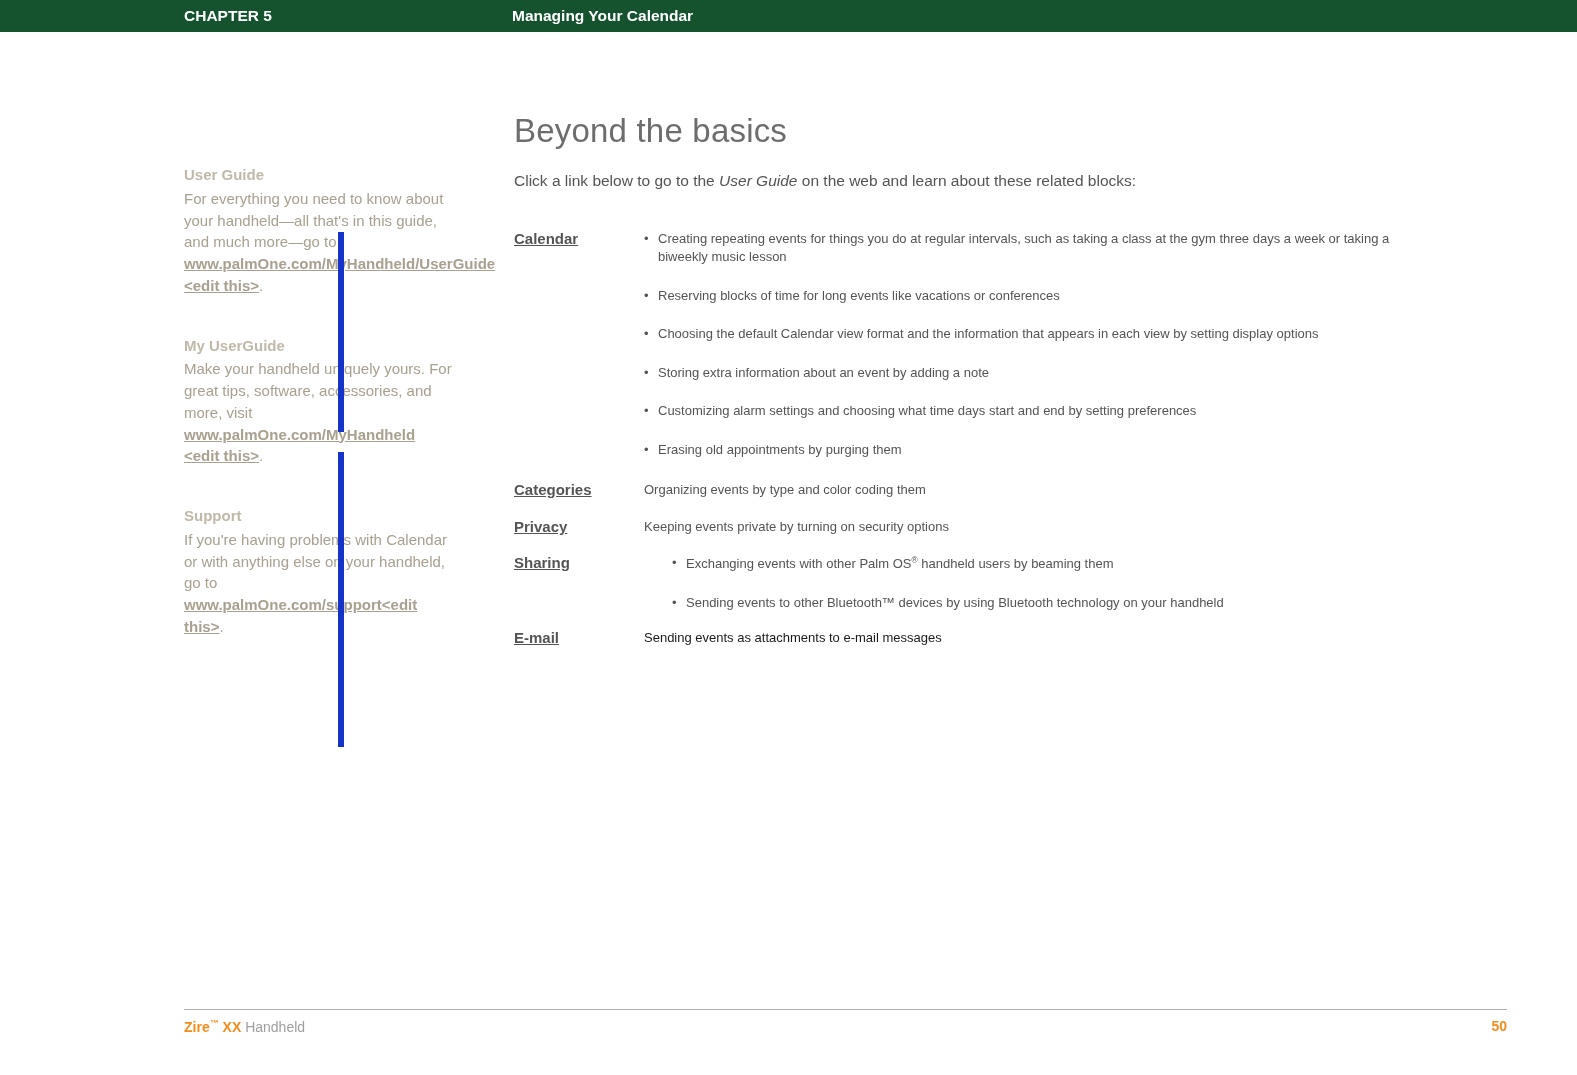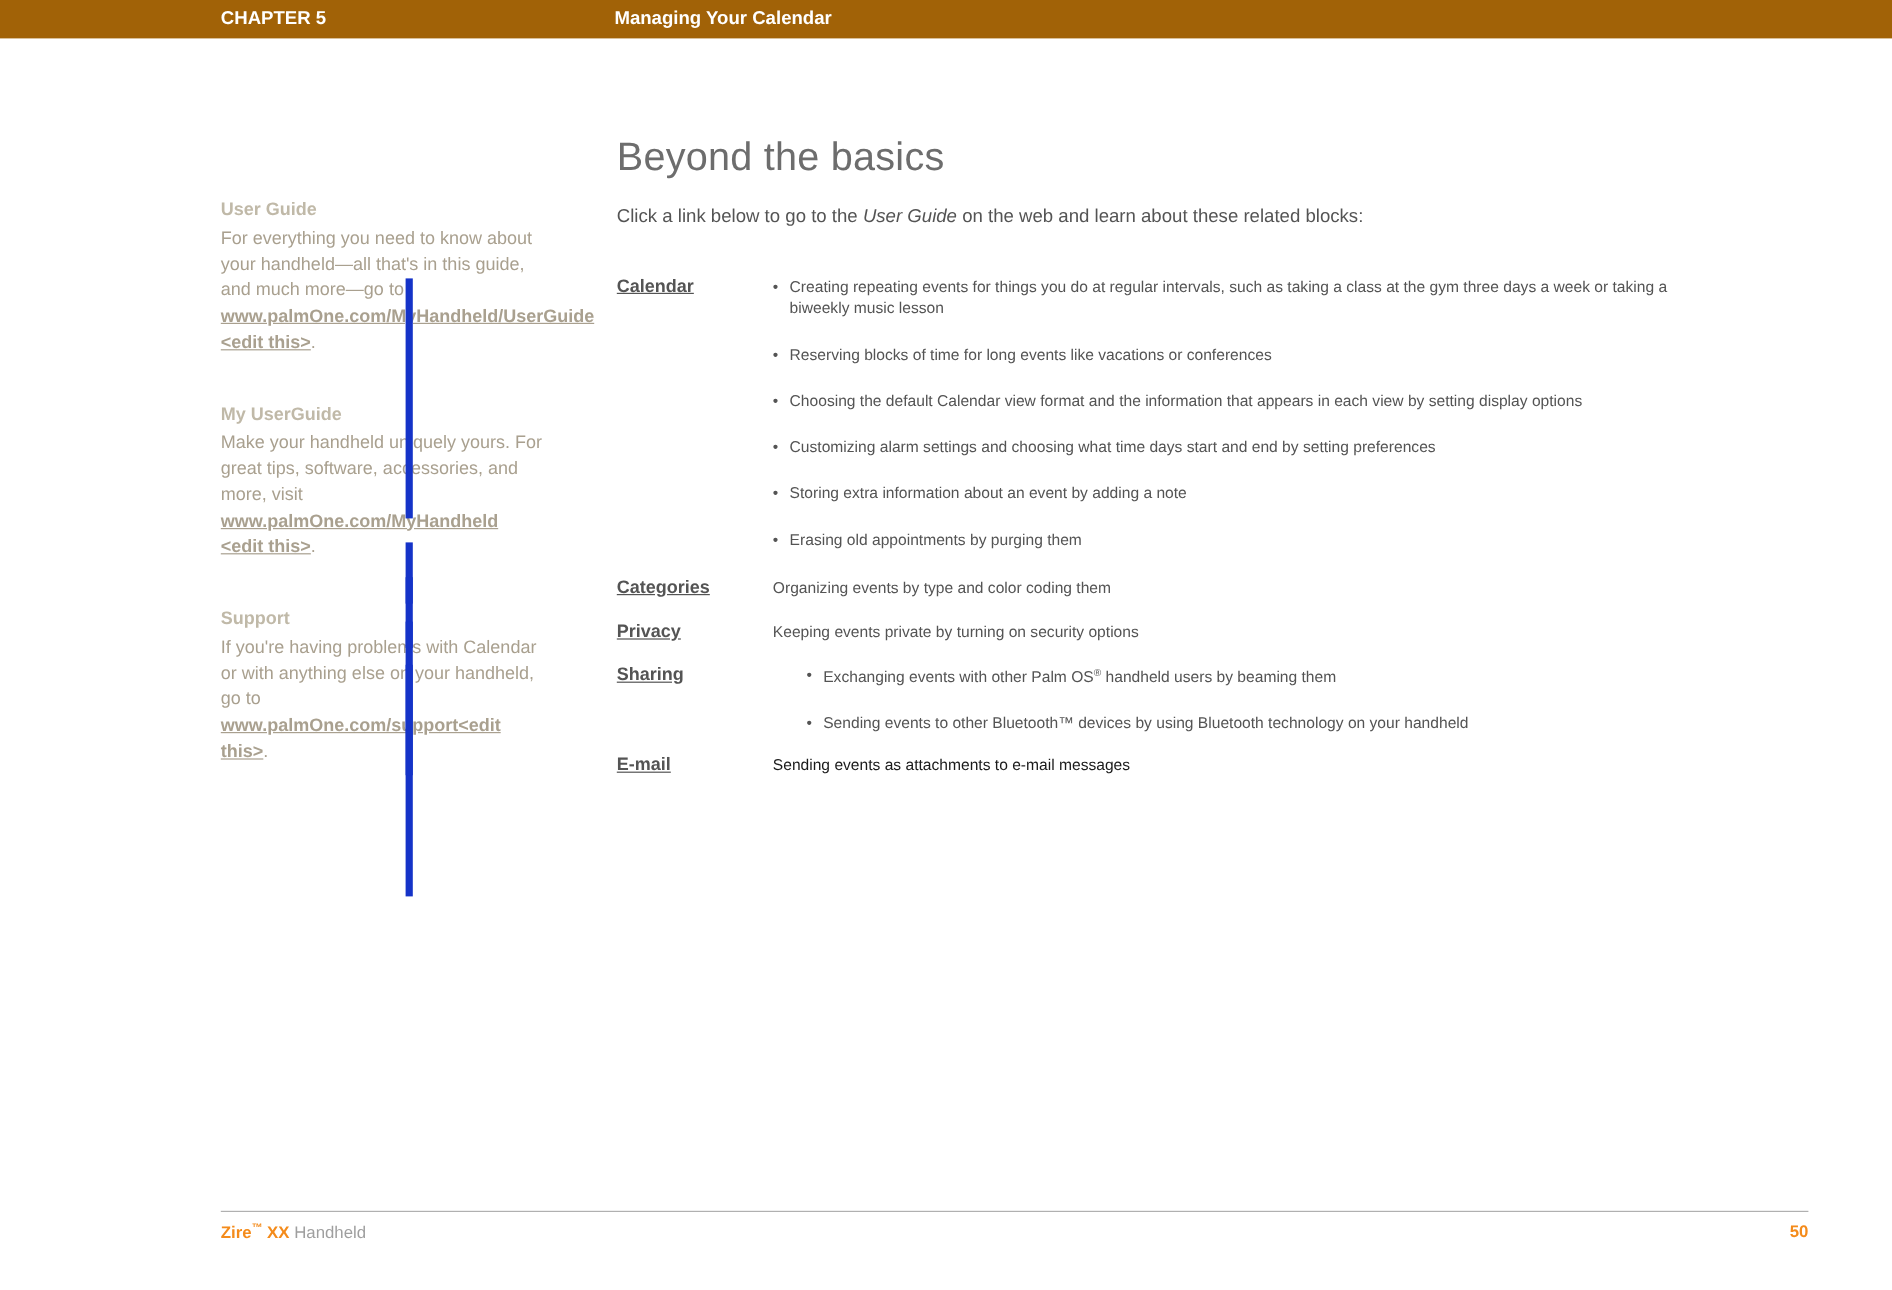--- a/index.html
+++ b/index.html
@@ -5,21 +5,21 @@
     * { box-sizing: border-box; margin: 0; padding: 0; }
     body {
       font-family: Verdana, Geneva, sans-serif;
       background: #ffffff;
       width: 1577px;
       height: 1075px;
       position: relative;
       color: #575757;
     }
     .header-bar {
-      background: #a16207;
+      background: #14532d;
       height: 32px;
       display: flex;
       align-items: center;
       padding: 0 0 0 184px;
       color: #ffffff;
       font-weight: bold;
       font-size: 15.5px;
       position: relative;
     }
     .header-chapter { width: 328px; }
@@ -181,22 +181,22 @@
           <div class="rev-bar" style="top:2px; height:200px;"></div>
           <div class="rev-bar" style="top:222px; height:295px;"></div>
           <div class="topic-label">
             <a href="#">Calendar</a>
           </div>
           <div class="topic-body">
             <ul>
               <li>Creating repeating events for things you do at regular intervals, such as taking a class at the gym three days a week or taking a biweekly music lesson</li>
               <li>Reserving blocks of time for long events like vacations or conferences</li>
               <li>Choosing the default Calendar view format and the information that appears in each view by setting display options</li>
+              <li>Storing extra information about an event by adding a note</li>
               <li>Customizing alarm settings and choosing what time days start and end by setting preferences</li>
-              <li>Storing extra information about an event by adding a note</li>
               <li style="margin-bottom:8px;">Erasing old appointments by purging them</li>
             </ul>
           </div>
         </div>
 
         <div class="topic-row" style="position:relative;">
           <div class="rev-bar" style="top:0; height:22px;"></div>
           <div class="topic-label">
             <a href="#">Categories</a>
           </div>

